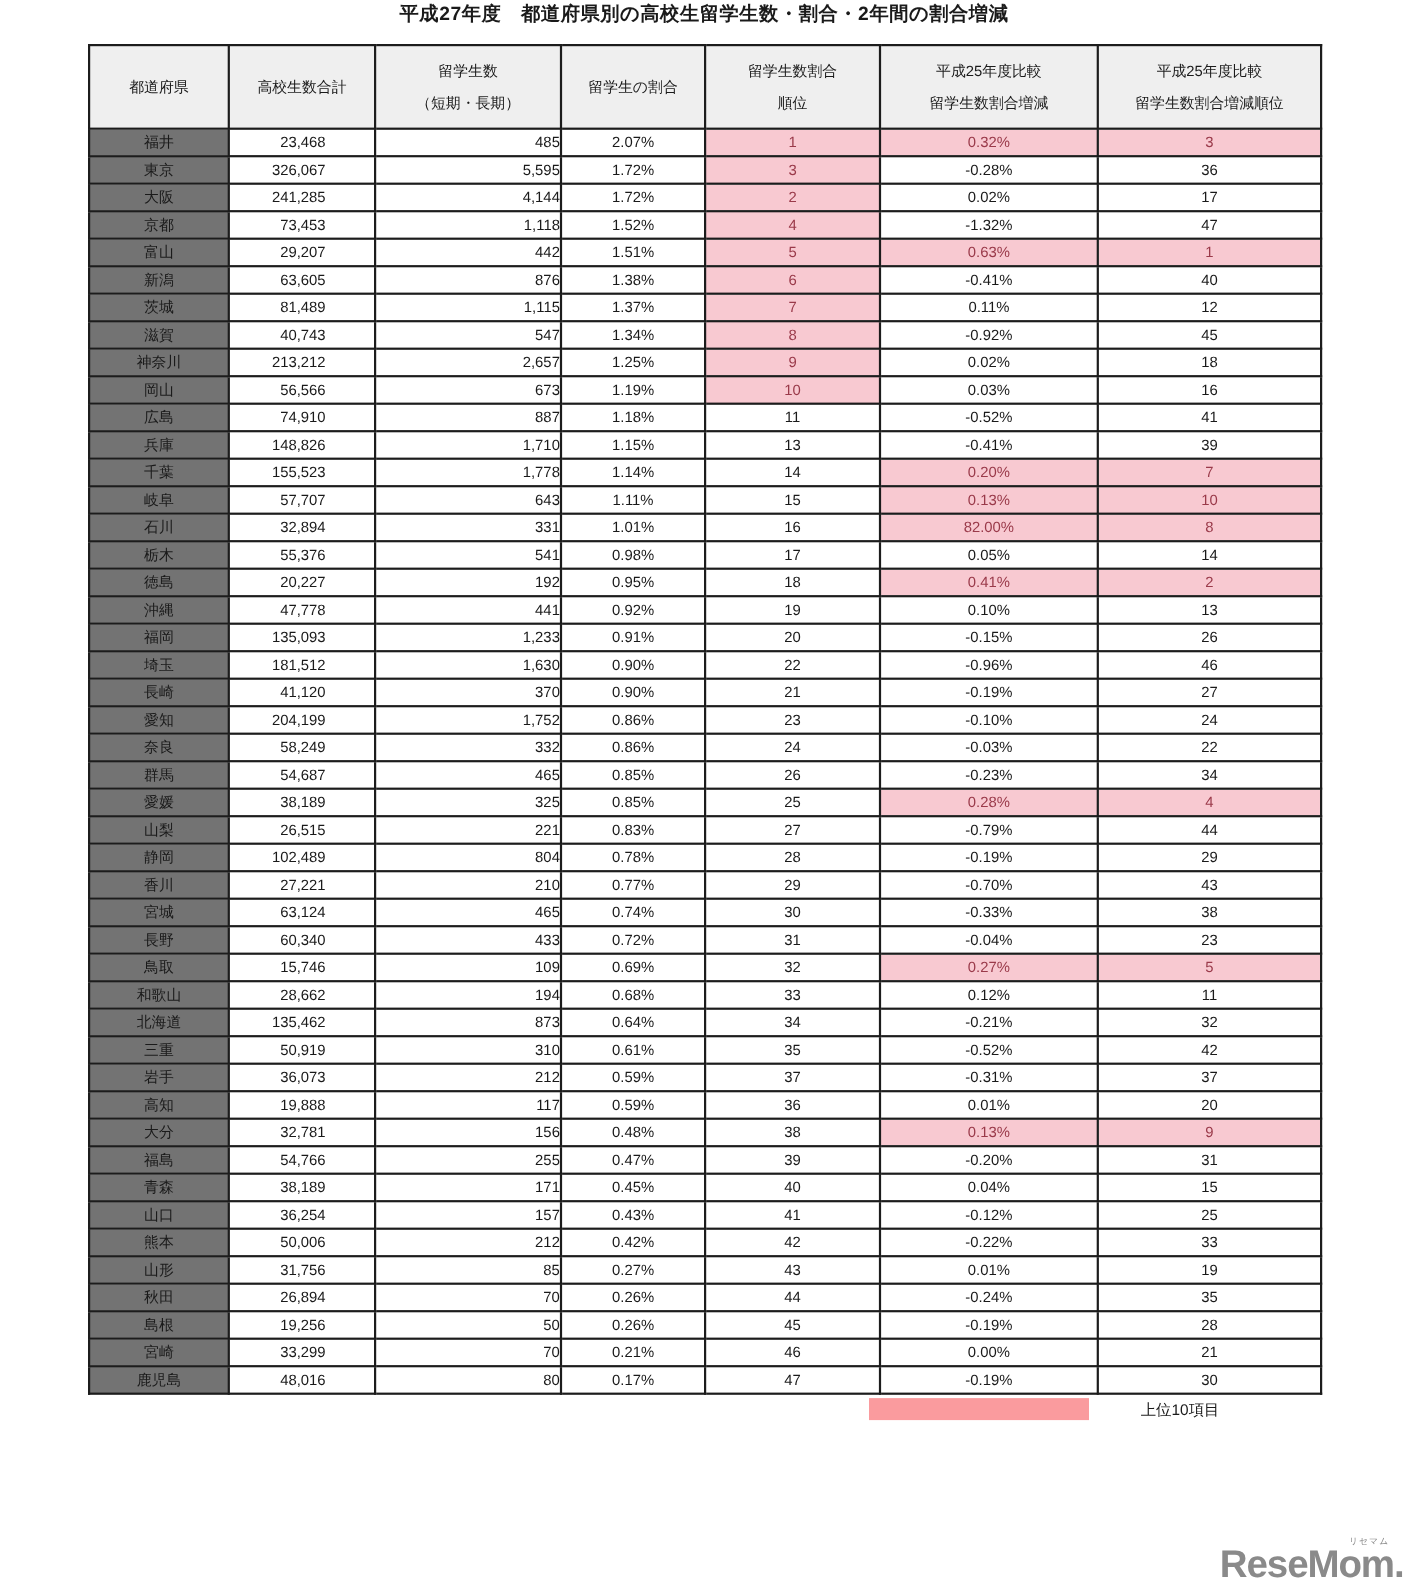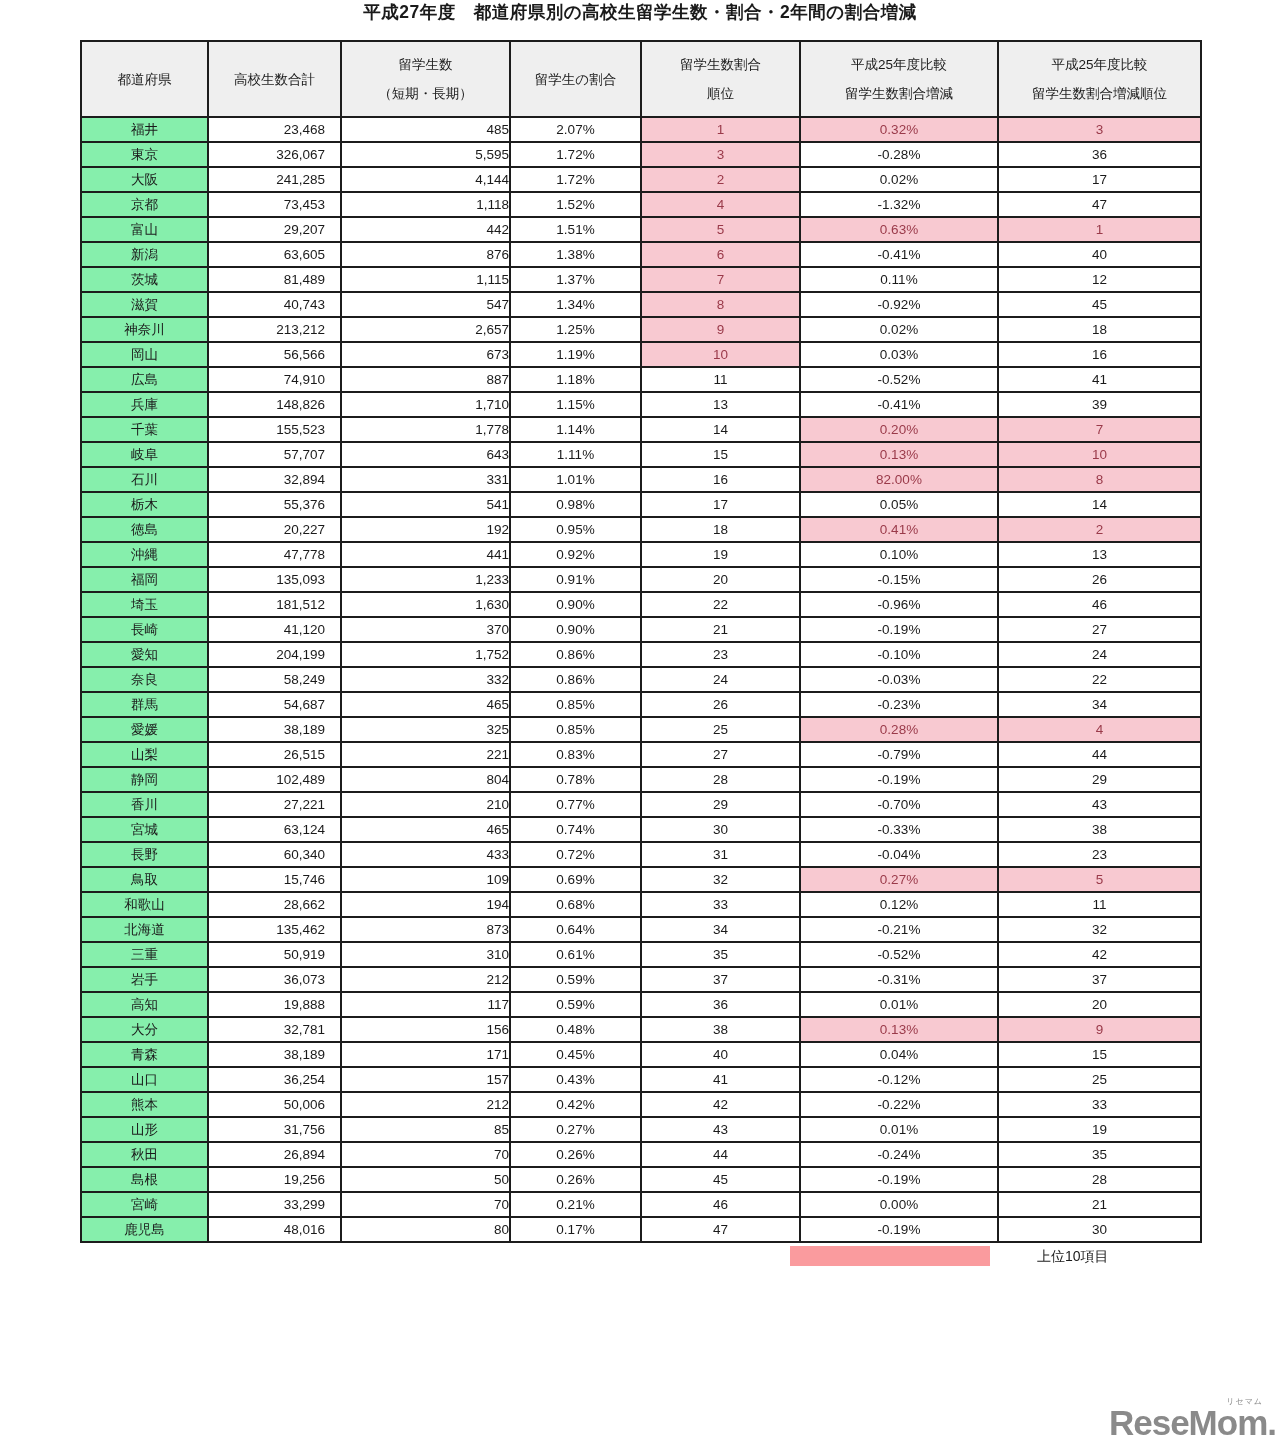--- a/index.html
+++ b/index.html
@@ -45,22 +45,22 @@
     line-height: 29px;
     text-align: center;
   }
   .tbl tbody td {
     height: 23px;
     line-height: 23px;
     font-size: 13.5px;
     text-align: center;
     background: #ffffff;
   }
-  .tbl tbody td.c-pref   { background: #86efac; font-family: Liberation Serif, serif; }
-  .tbl tbody td.c-total  { text-align: right; padding-right: 15px; }
+  .tbl tbody td.c-pref   { background: #737373; font-family: Liberation Serif, serif; }
+  .tbl tbody td.c-total  { text-align: right; padding-right: 44px; }
   .tbl tbody td.c-abroad { text-align: right; }
   .tbl tbody td.hl {
     background: #f8c9d1;
     color: #9a3a4a;
   }
   .legend {
     margin: 3px 0 0 790px;
     height: 20px;
     display: flex;
     align-items: flex-start;
@@ -475,20 +475,29 @@
         <tr>
           <td class="c-pref">大分</td>
           <td class="c-total">32,781</td>
           <td class="c-abroad">156</td>
           <td class="c-ratio">0.48%</td>
           <td class="c-rank">38</td>
           <td class="c-change hl">0.13%</td>
           <td class="c-crank hl">9</td>
         </tr>
         <tr>
+          <td class="c-pref">福島</td>
+          <td class="c-total">54,766</td>
+          <td class="c-abroad">255</td>
+          <td class="c-ratio">0.47%</td>
+          <td class="c-rank">39</td>
+          <td class="c-change">-0.20%</td>
+          <td class="c-crank">31</td>
+        </tr>
+        <tr>
           <td class="c-pref">青森</td>
           <td class="c-total">38,189</td>
           <td class="c-abroad">171</td>
           <td class="c-ratio">0.45%</td>
           <td class="c-rank">40</td>
           <td class="c-change">0.04%</td>
           <td class="c-crank">15</td>
         </tr>
         <tr>
           <td class="c-pref">山口</td>

